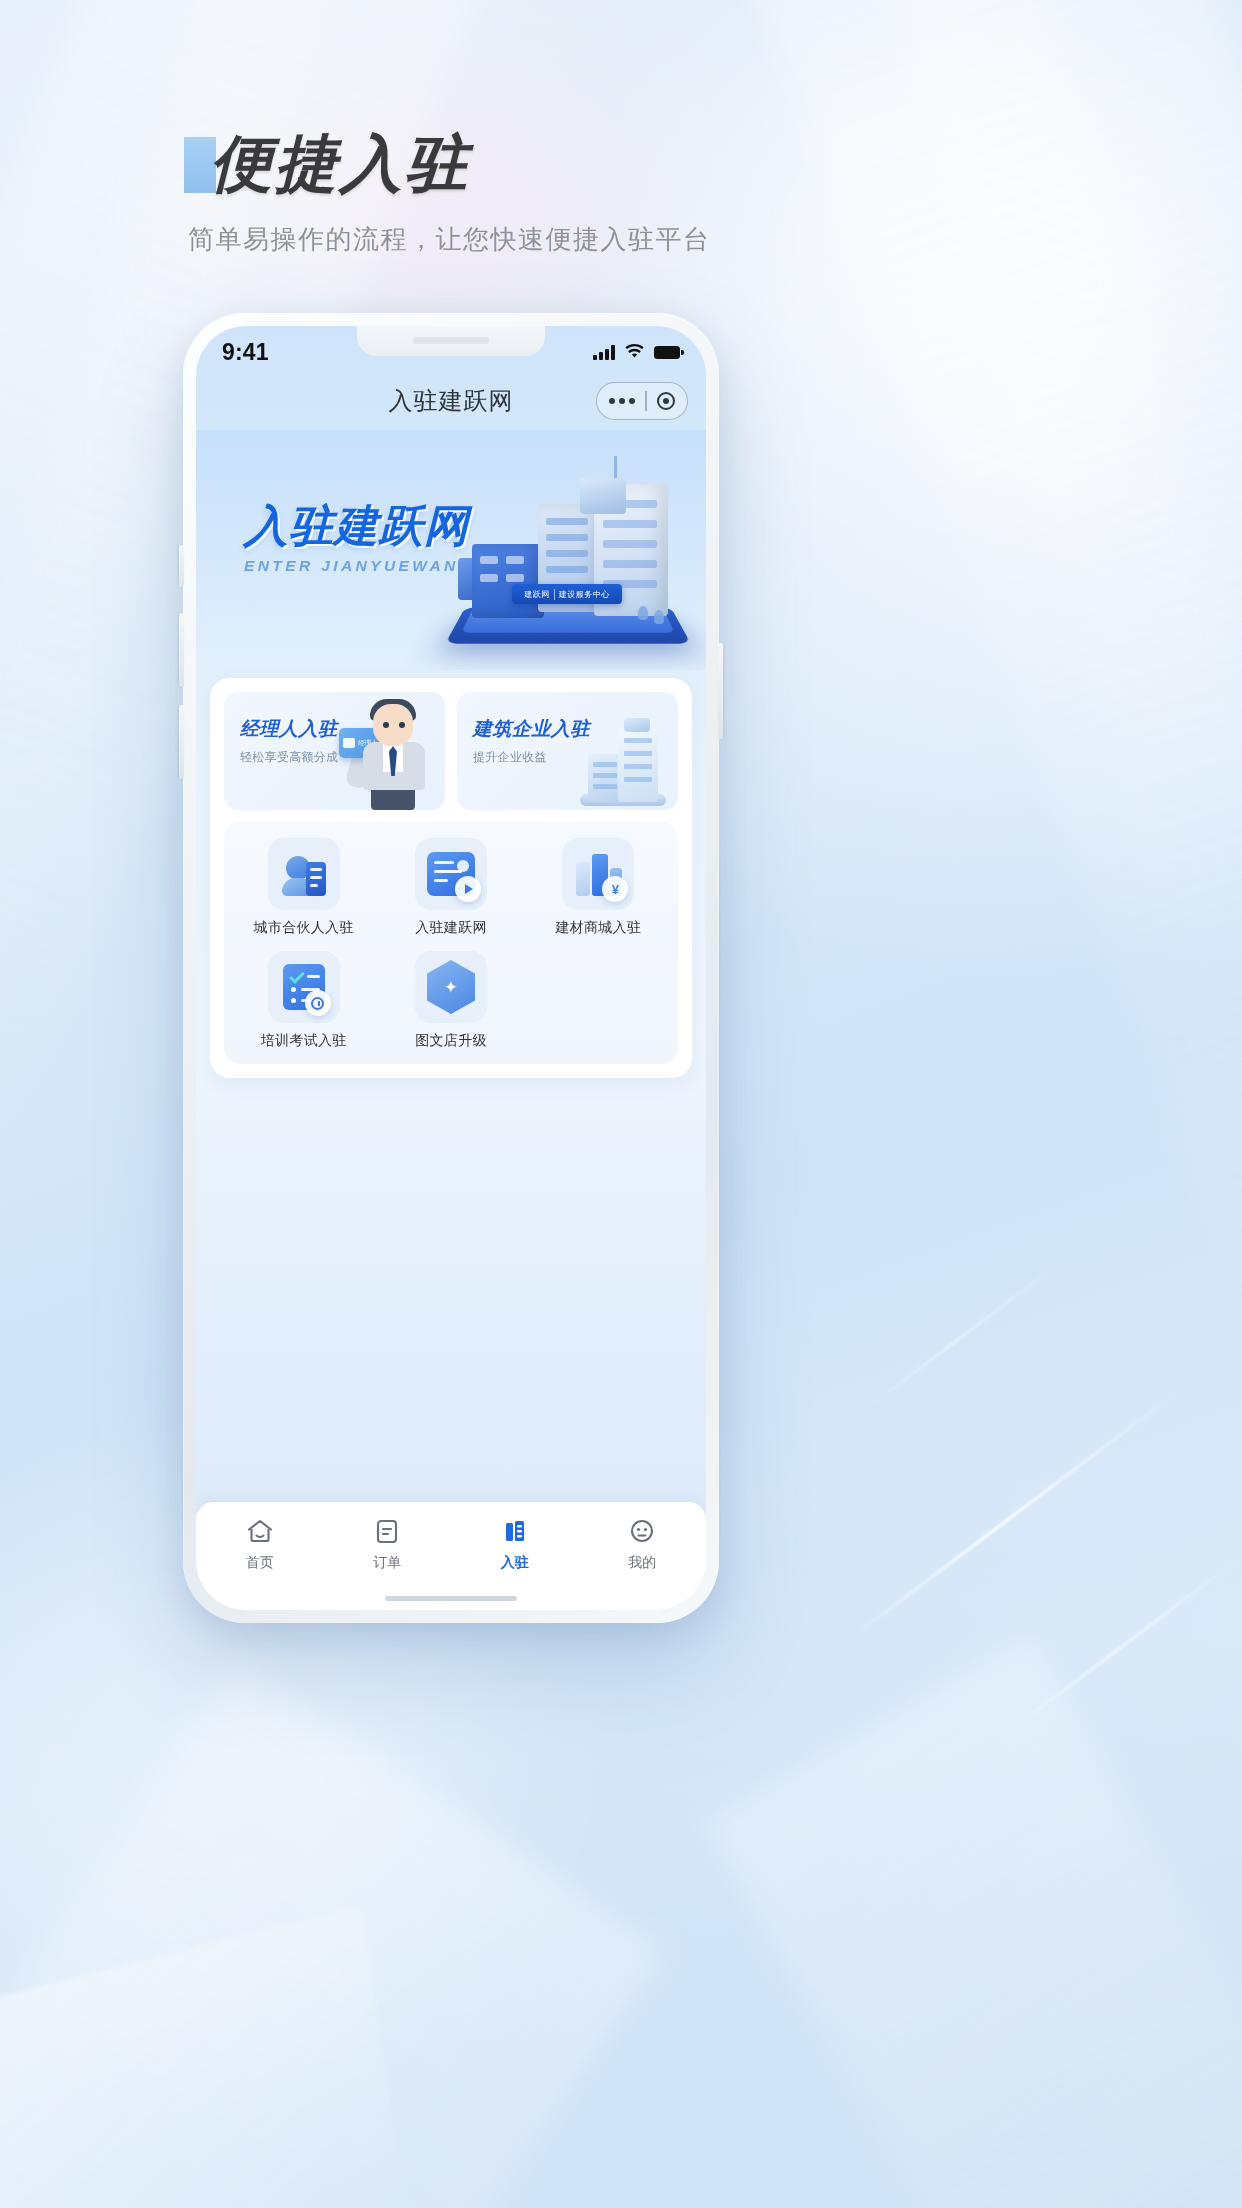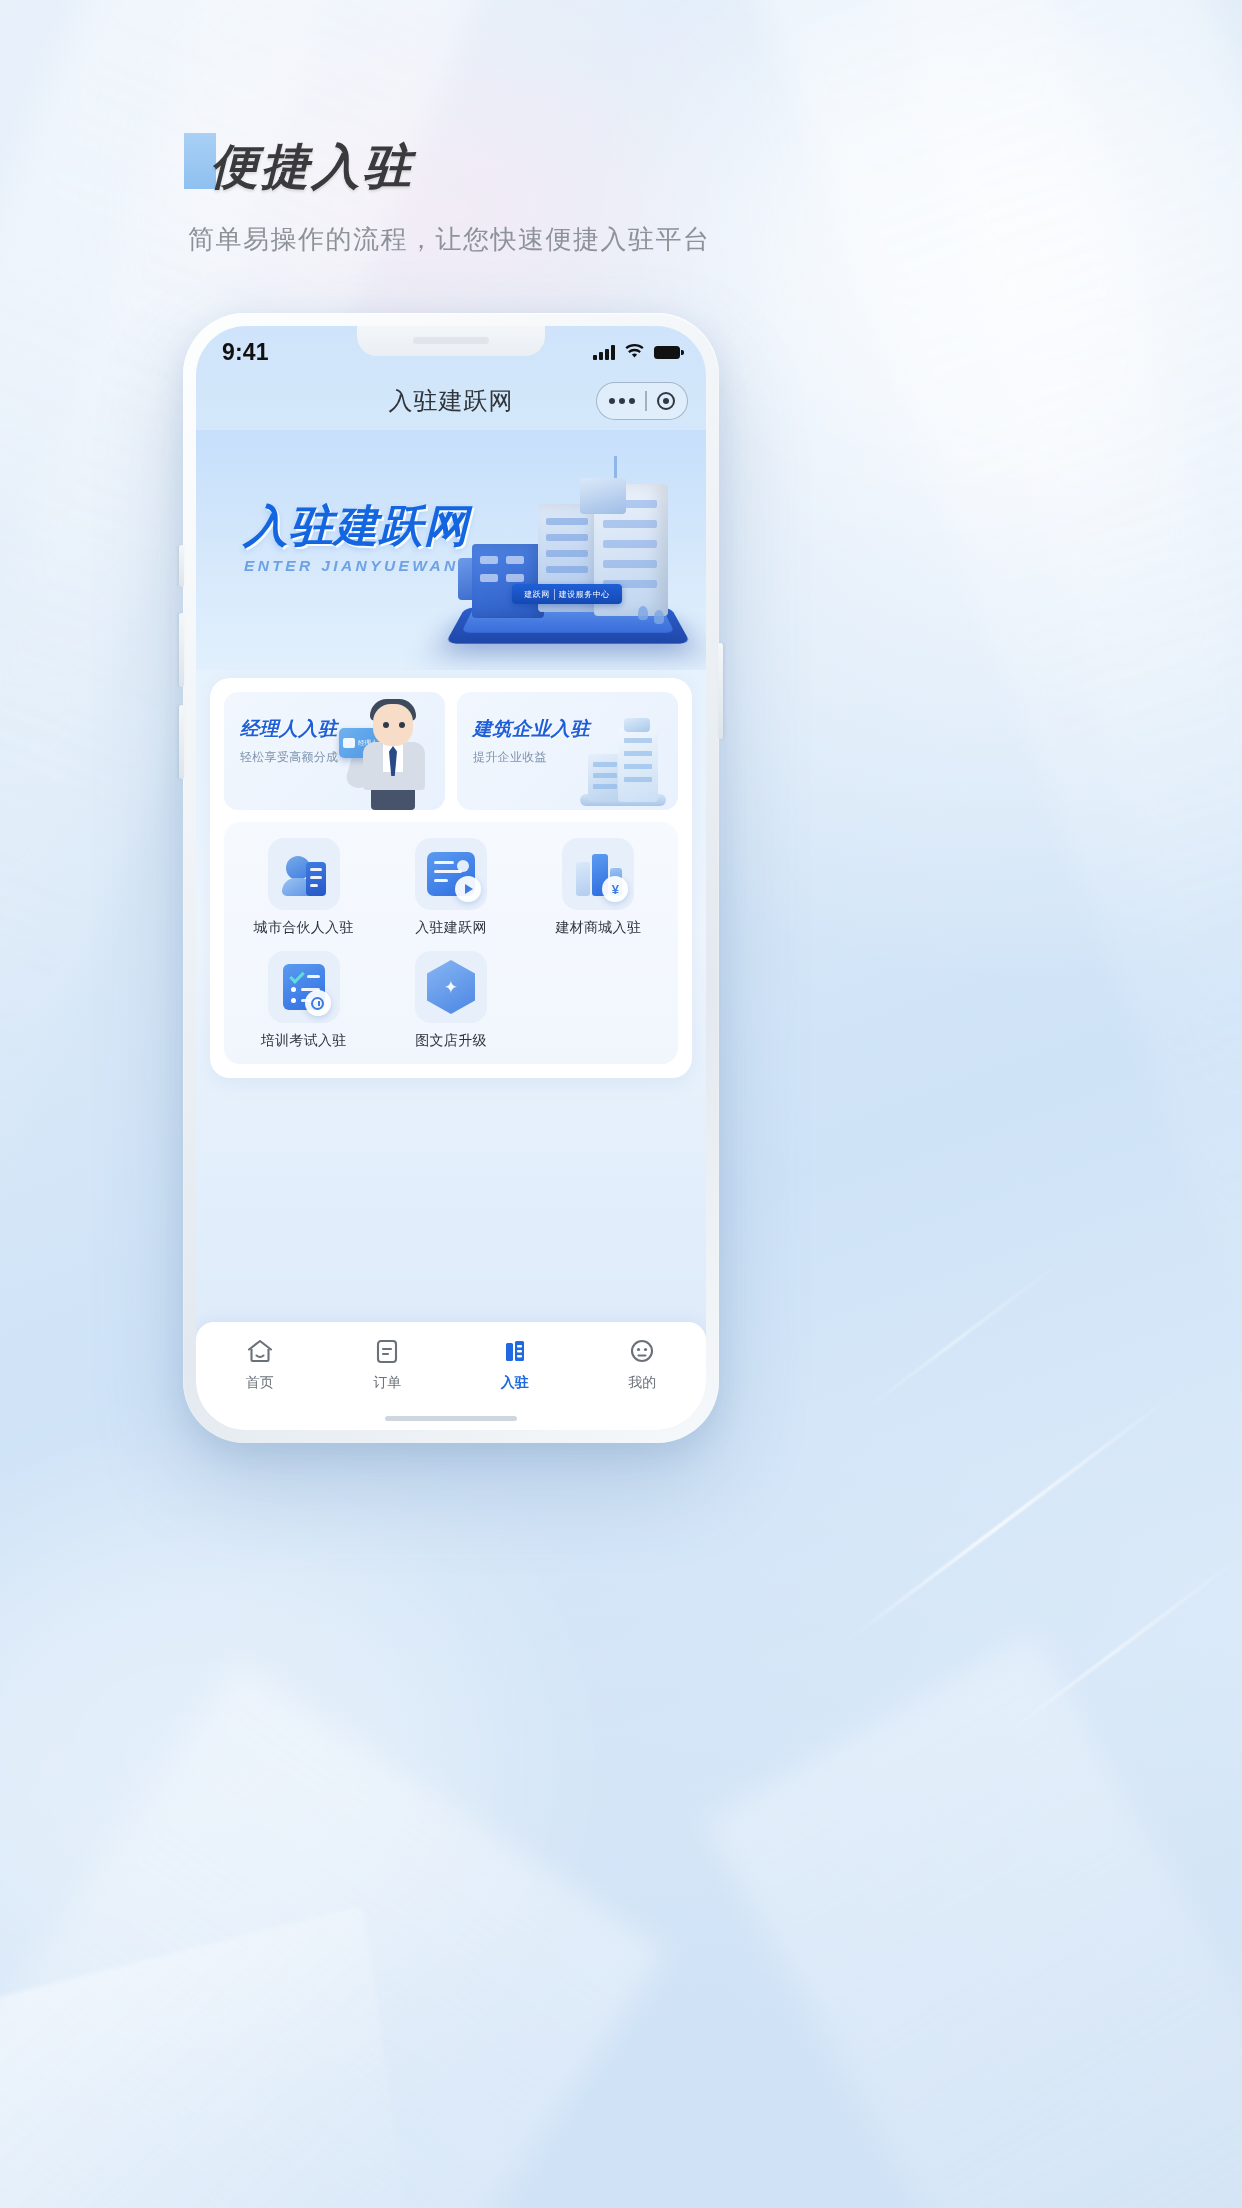--- a/index.html
+++ b/index.html
@@ -64,39 +64,39 @@
     display:flex; align-items:flex-end;
   }
   .headline .accent {
     width: 32px; height: 56px;
     background: linear-gradient(180deg,#a9d0f5,#8fc0f0);
     margin-right: -6px; margin-bottom: 2px;
     position:relative; z-index:0;
   }
   .headline .htext {
     position:relative; z-index:1;
-    font-size: 48px;
+    font-size: 62px;
     font-weight: 800;
     font-style: italic;
     letter-spacing: 3px;
     color: #3a3a3c;
     line-height: 1;
     text-shadow: 0 2px 3px rgba(0,0,0,.12);
     font-family: "Liberation Sans", sans-serif;
   }
   .subhead {
     position:absolute; left:188px; top:222px;
     font-size: 26px; color:#8d9299; letter-spacing: 1.5px;
   }
 
   
   .phone {
     position:absolute;
     left: 183px; top: 313px;
-    width: 536px; height: 1130px;
+    width: 536px; height: 1310px;
     border-radius: 62px;
     background: linear-gradient(145deg,#fdfefe 0%, #eef2f6 40%, #e3e9ef 70%, #f6f9fb 100%);
     box-shadow:
       0 40px 90px rgba(70,110,160,.22),
       0 10px 30px rgba(70,110,160,.14),
       inset 0 1px 2px rgba(255,255,255,.9);
     padding: 13px;
   }
   .phone::after {
     content:""; position:absolute; right:-4px; top:330px;

